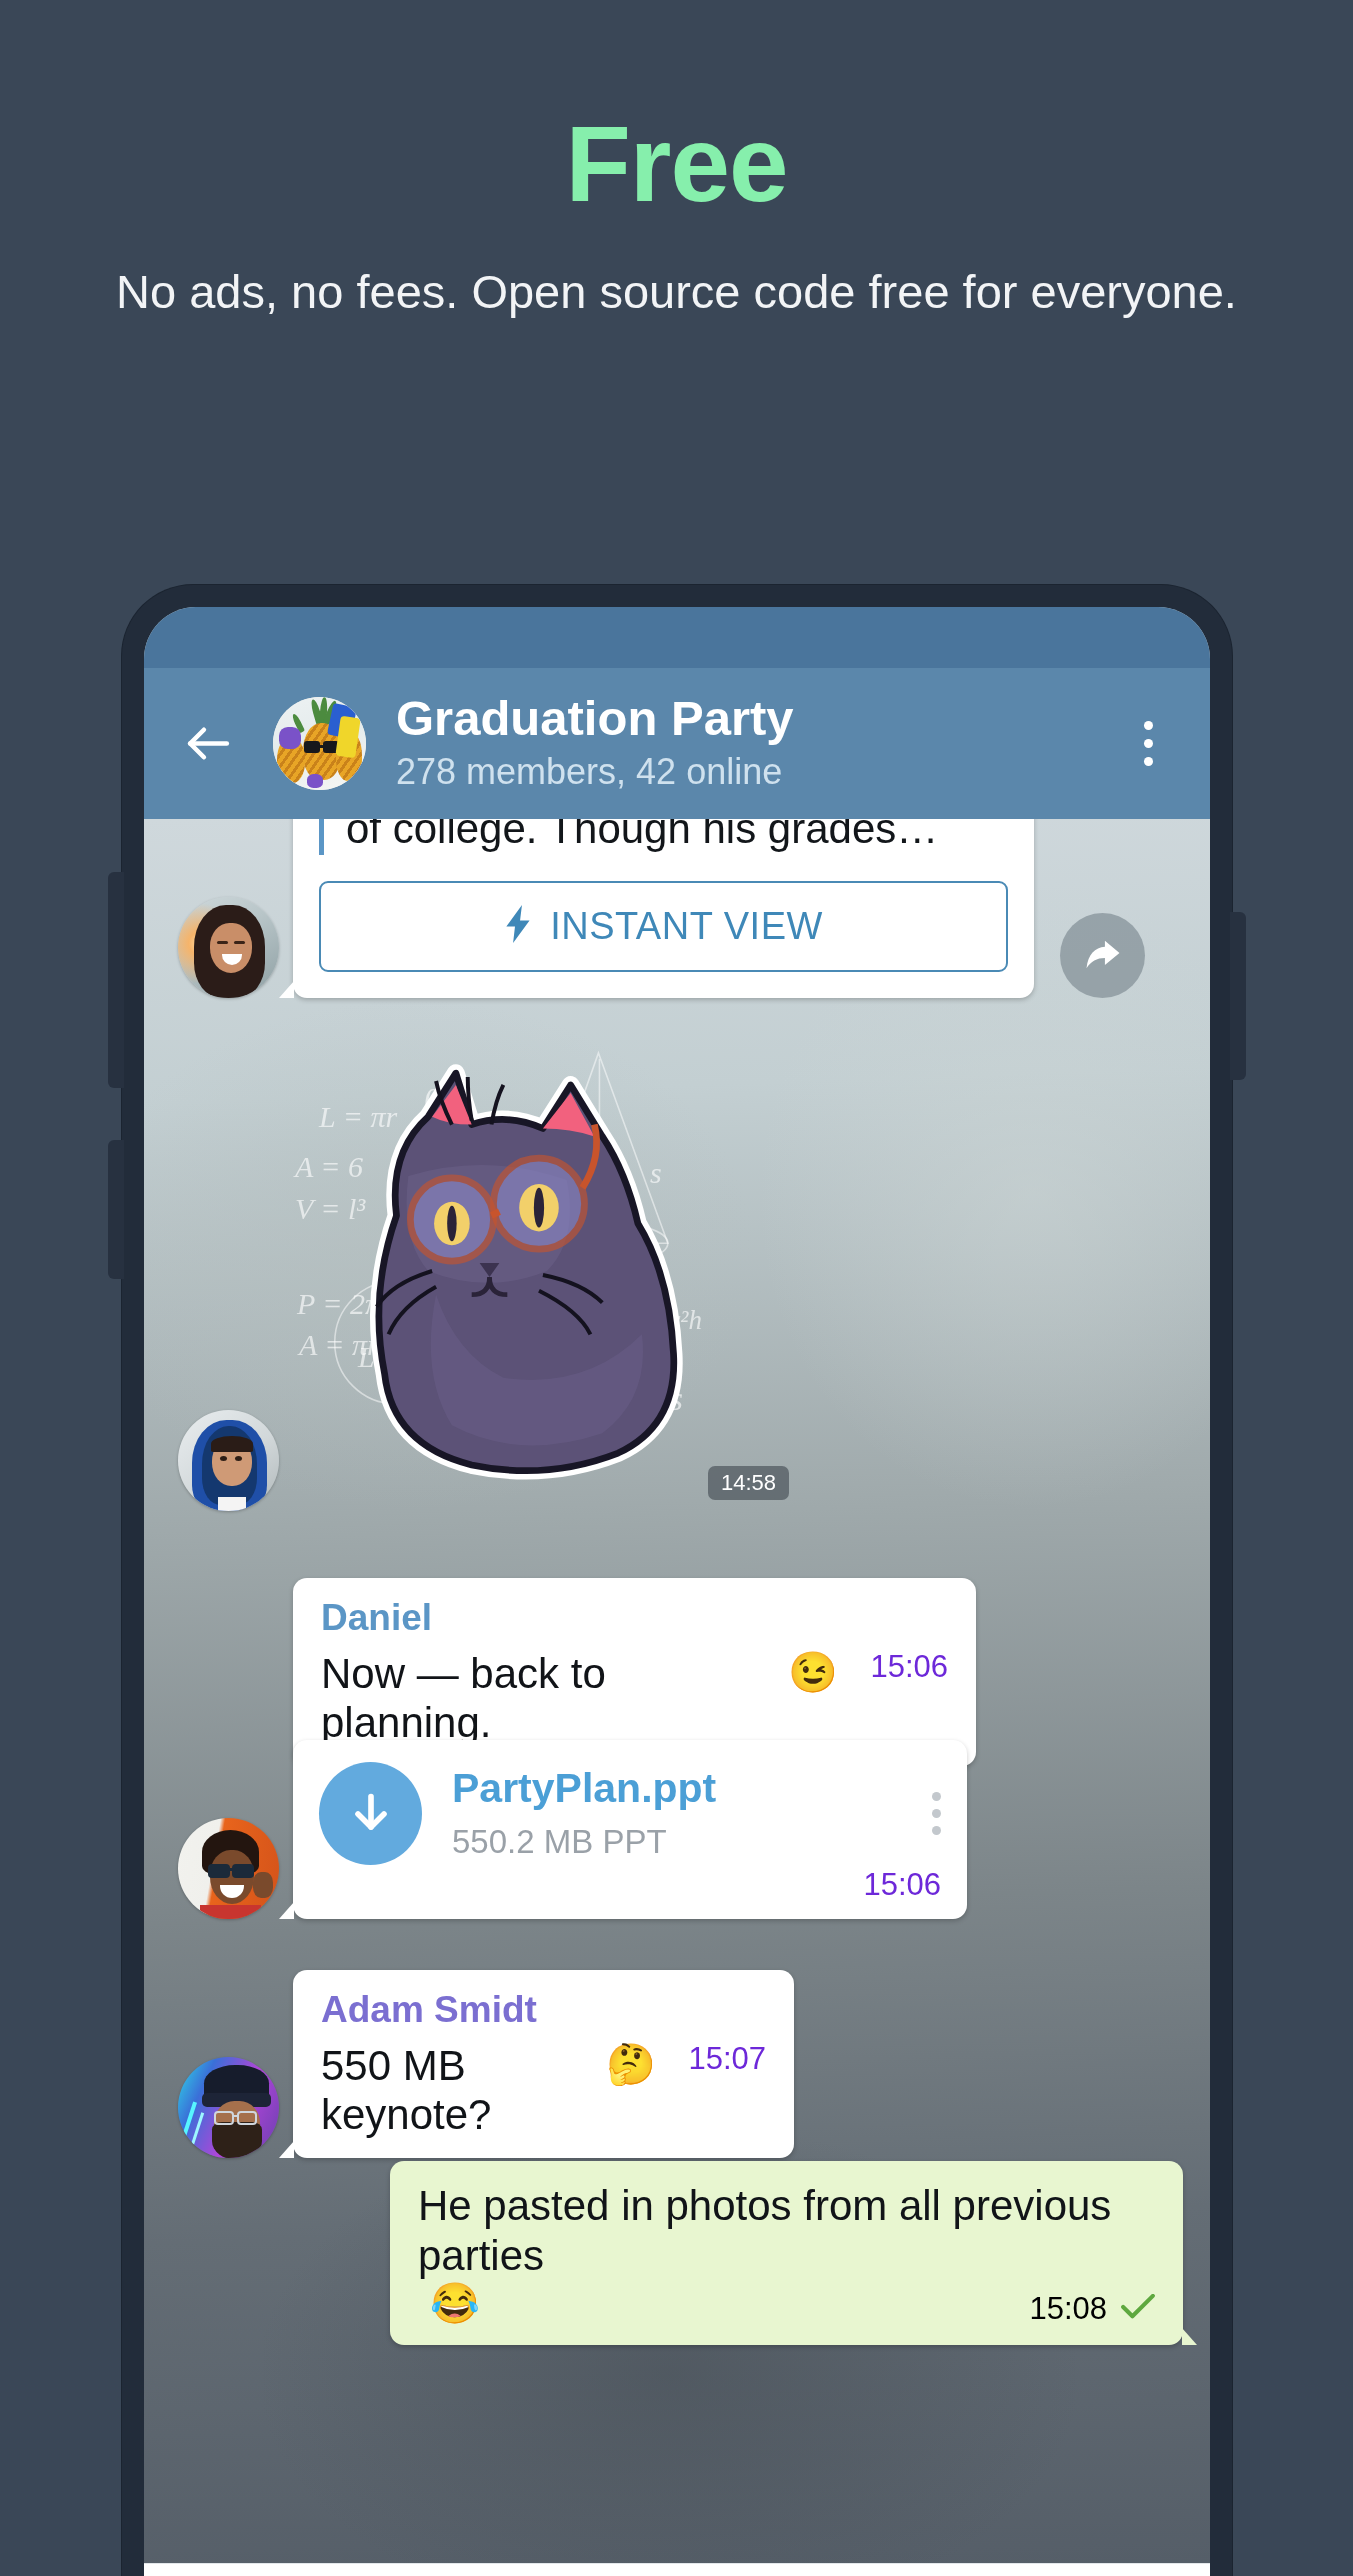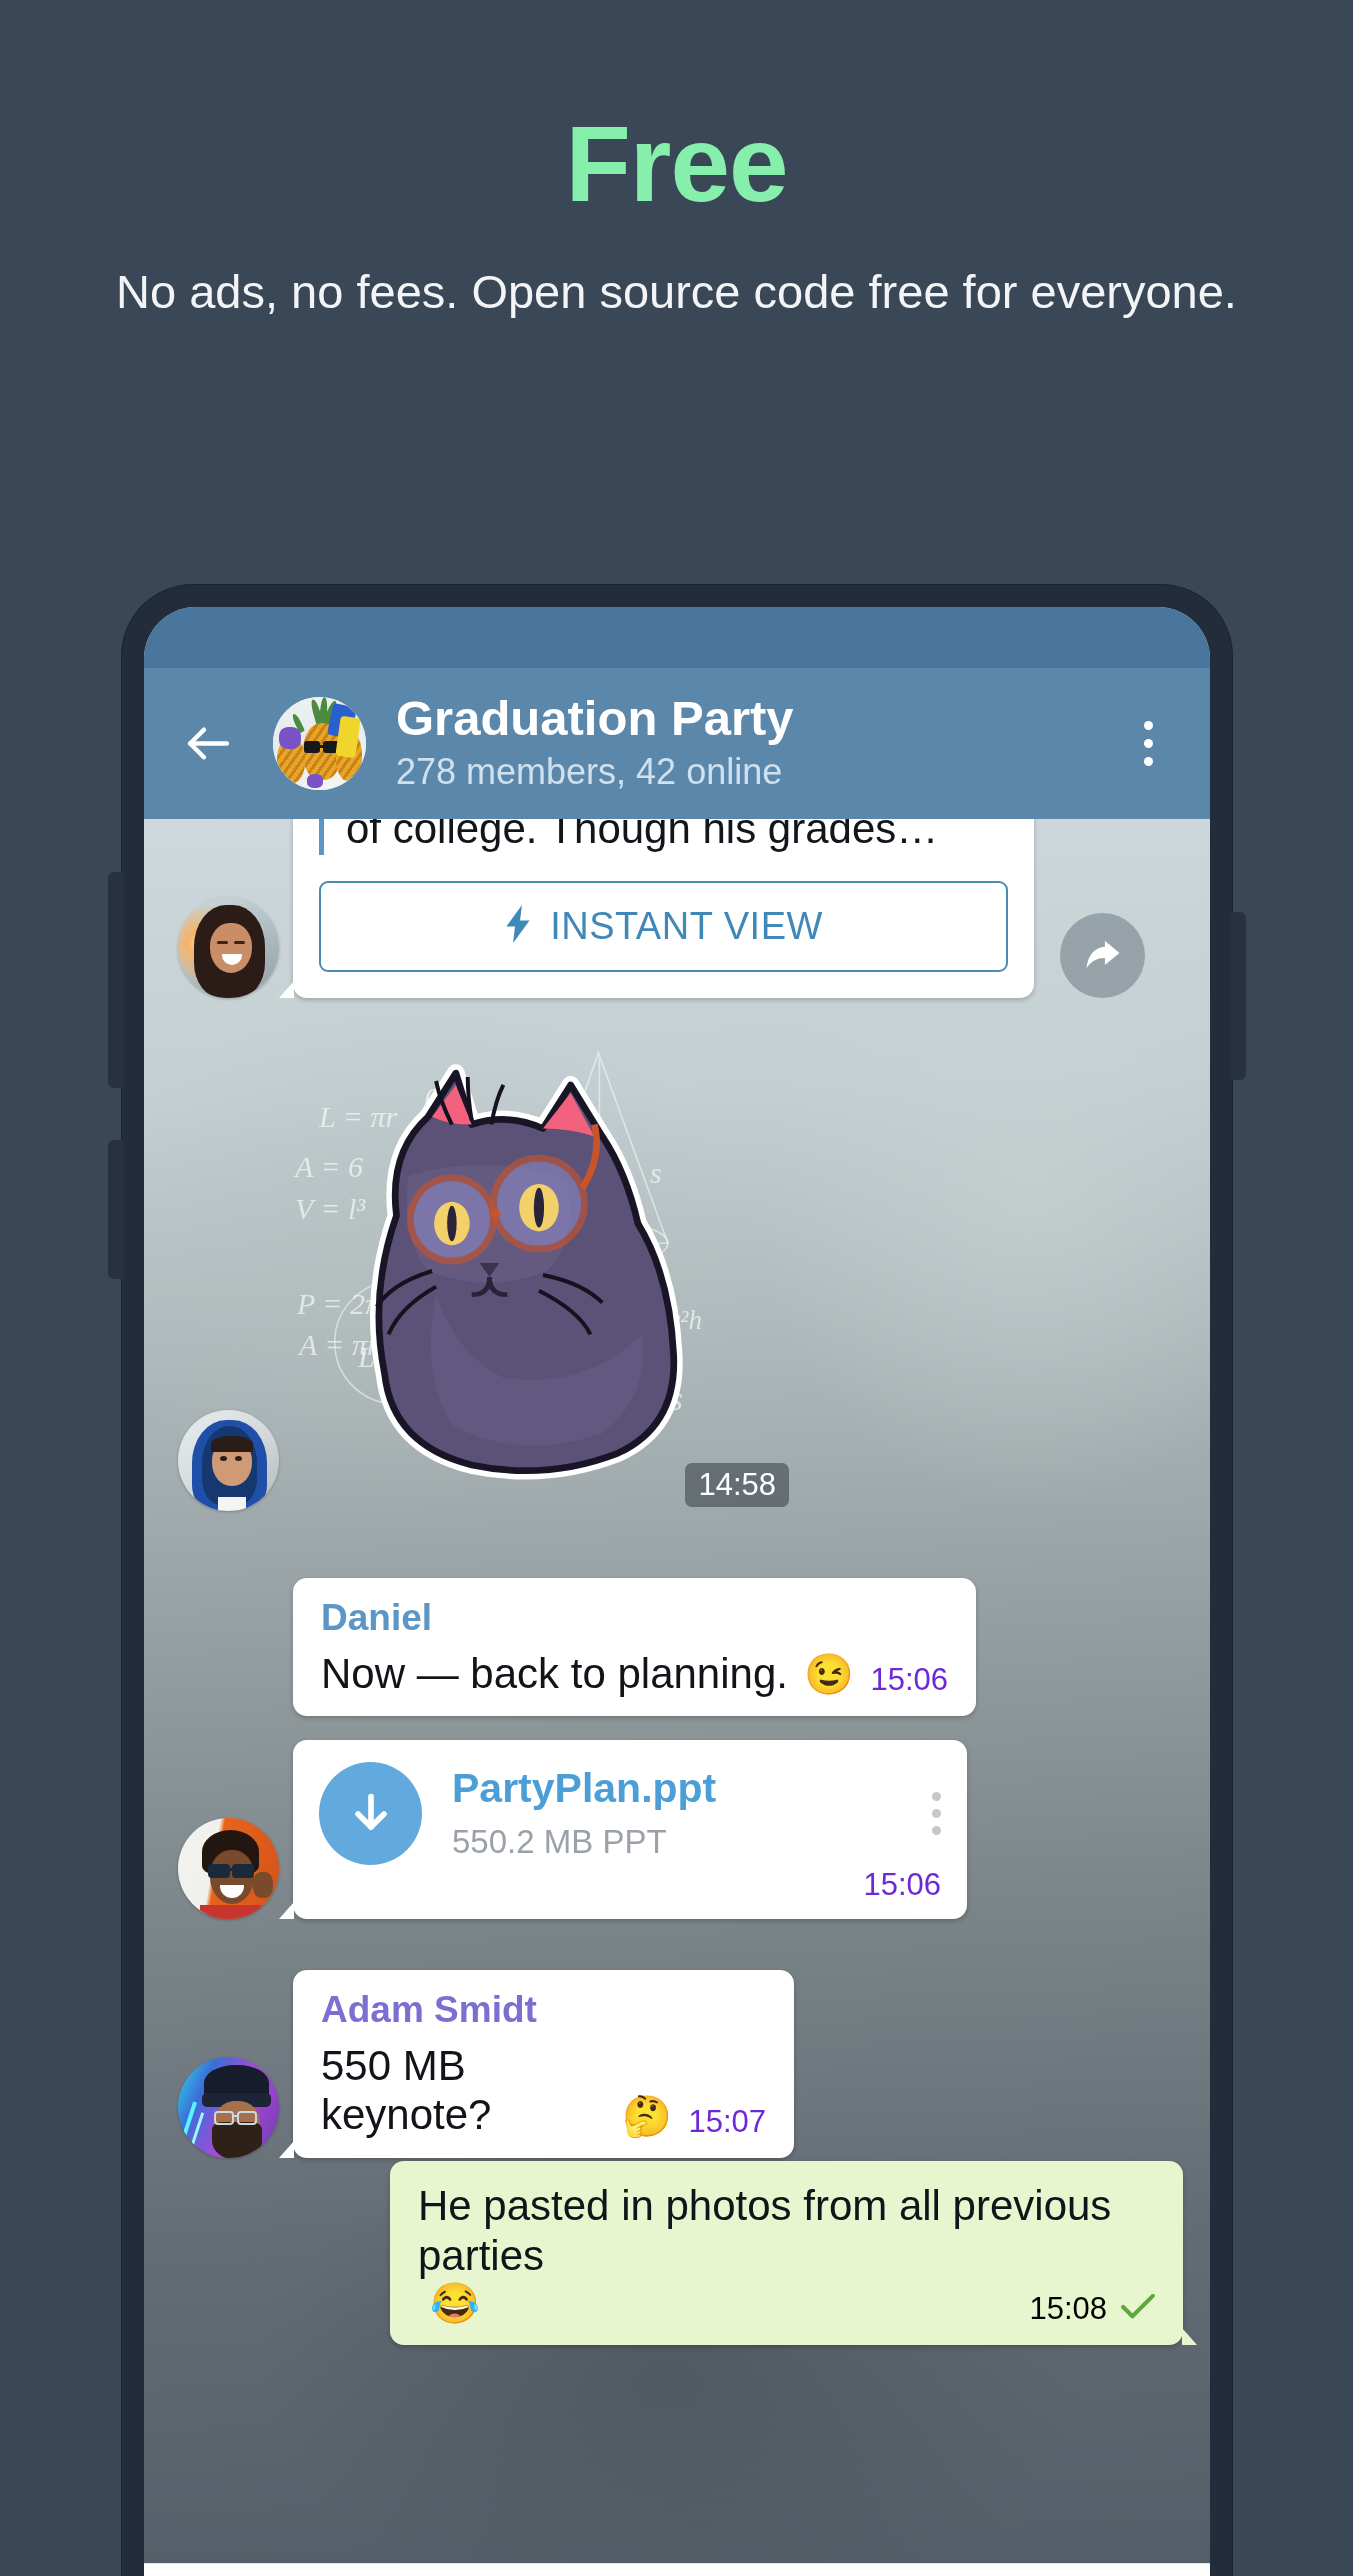--- a/index.html
+++ b/index.html
@@ -260,24 +260,24 @@
     margin-left: 26px;
     flex: 0 0 auto;
   }
 
   
   .sticker-wrap {
     position: relative;
     width: 466px; height: 466px;
   }
   .sticker-time {
-    position:absolute; right: -22px; bottom: 4px;
+    position:absolute; right: -22px; bottom: 11px;
     background: rgba(64,72,80,.62);
     color:#fff;
-    font-size: 31px;
+    font-size: 22px;
     padding: 4px 13px;
     border-radius: 7px;
   }
   .formula {
     position:absolute;
     color: rgba(255,255,255,.62);
     font-family: "Liberation Serif", serif;
     font-style: italic;
     white-space: nowrap;
     font-size: 30px;
@@ -296,21 +296,21 @@
   .file-meta { margin-left:30px; flex:1 1 auto; }
   .file-name { font-size:41px; color:#4b9fd6; font-weight:bold; line-height:1.1; }
   .file-size { font-size:33px; color:#9aa1a8; margin-top:12px; }
   .file-dots { display:flex;flex-direction:column;gap:8px;align-items:center; padding-left:12px; }
   .file-dots i { width:9px;height:9px;border-radius:50%;background:#c3c8cd;display:block; }
   .file-time { text-align:right; margin-top:2px; }
 
   
   .pad { padding: 20px 28px 18px 28px; }
 
-  .line-end { display:flex; align-items:flex-end; gap:16px; flex-wrap:nowrap; }
+  .line-end { display:flex; align-items:flex-start; gap:32px; flex-wrap:nowrap; }
 
   .emoji { font-size: 40px; }
 
   
   .composer {
     height: 103px;
     background: #ffffff;
     display: flex; align-items: center;
     padding: 0 34px;
     border-top: 1px solid #e2e6e9;

